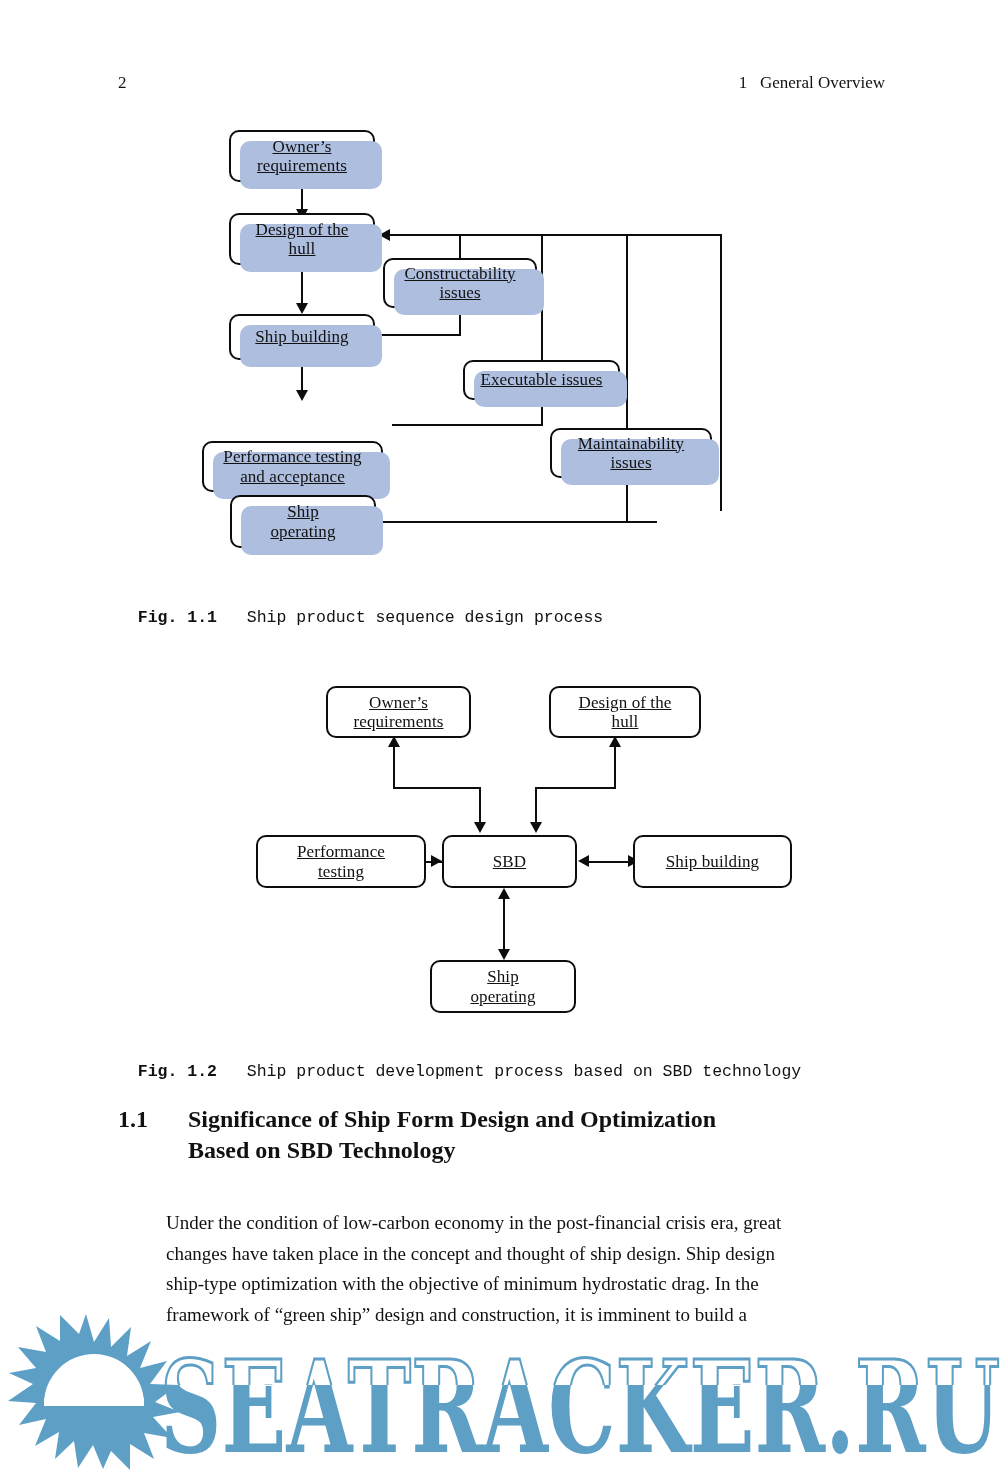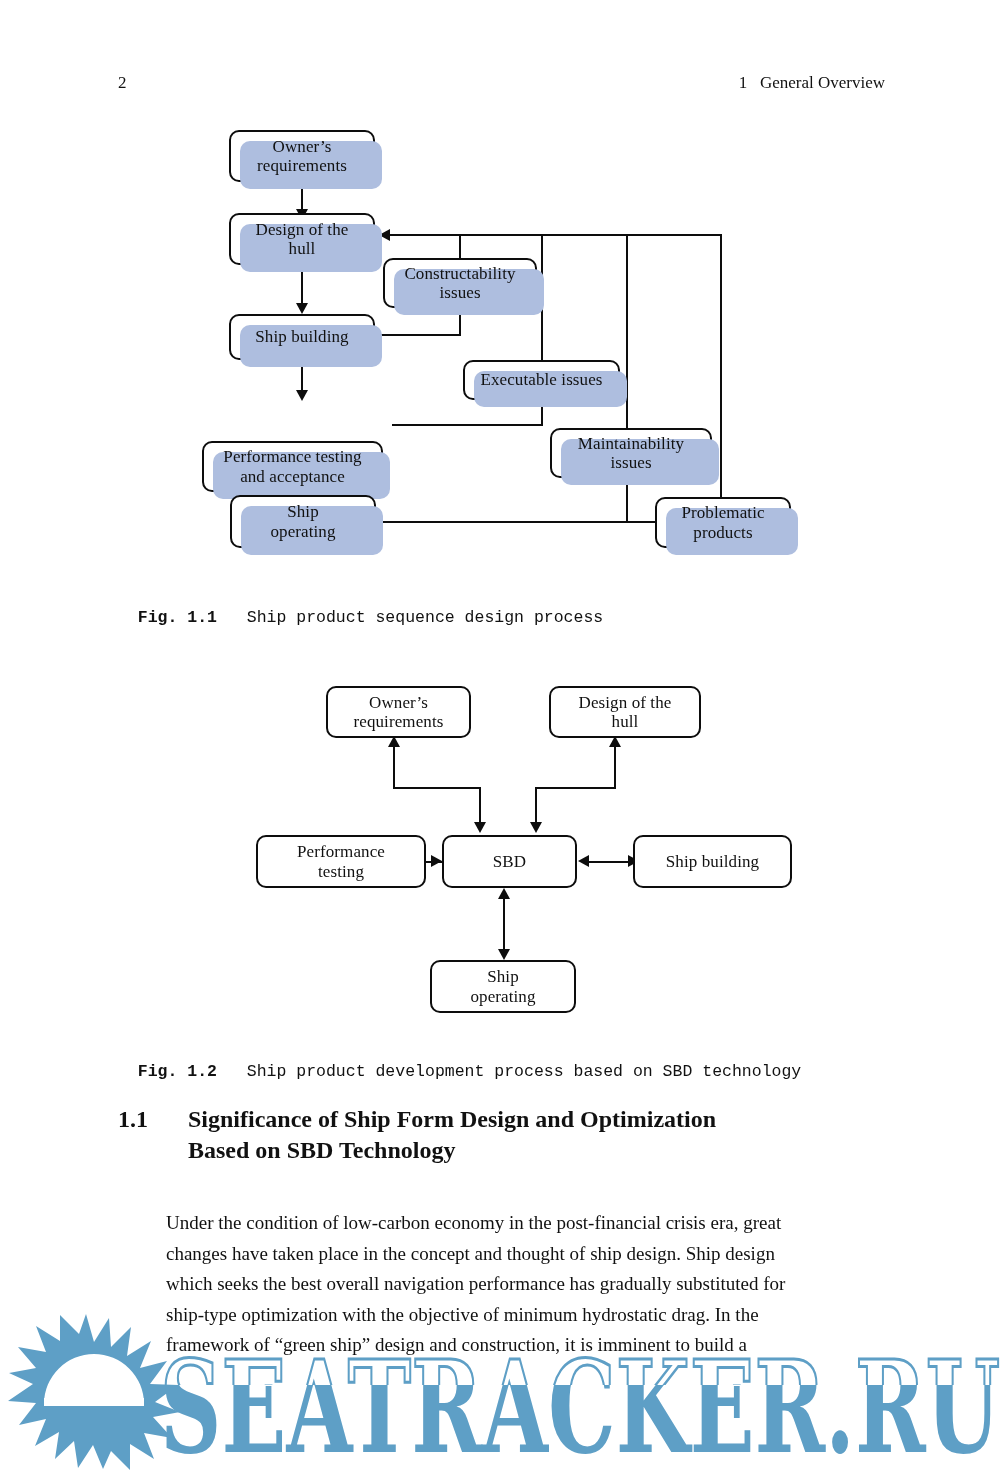--- a/index.html
+++ b/index.html
@@ -67,21 +67,21 @@
     content: "";
     position: absolute;
     left: 9px;
     top: 9px;
     width: 100%;
     height: 100%;
     background: #aebedf;
     border-radius: 10px;
     z-index: -1;
   }
-  .node span { display: block; }
+  .node span { display: block; text-decoration: underline; }
 
   .seg {
     position: absolute;
     background: #0d0d0d;
     z-index: 2;
   }
   .seg.h { height: 2.2px; }
   .seg.v { width: 2.2px; }
 
   .arrow {
@@ -232,24 +232,20 @@
 
   <div class="node shadowed" style="left:313px; top:250px; width:157px; height:40px;">
     <span>Executable issues</span>
   </div>
 
   <div class="node shadowed" style="left:400px; top:318px; width:162px; height:50px; flex-direction:column;">
     <span>Maintainability</span>
     <span>issues</span>
   </div>
 
-  <div class="node shadowed" style="left:505px; top:387px; width:136px; height:51px; flex-direction:column;">
-    <span>Problematic</span>
-    <span>products</span>
-  </div>
 </div>
 
 <div class="caption cap1">
   <b>Fig. 1.1</b><span>&nbsp;&nbsp; </span><span>Ship product sequence design process</span>
 </div>
 
 <div class="figure fig2">
 
   <div class="arrow up" style="left:237.5px; top:64px;"></div>
   <div class="seg v" style="left:243px; top:74px; height:42px;"></div>
@@ -309,21 +305,20 @@
 </div>
 
 <div class="heading">
   <span class="num">1.1</span><span>Significance of Ship Form Design and Optimization</span>
   <span class="ln2">Based on SBD Technology</span>
 </div>
 
 <div class="body-text">
   <span class="l">Under the condition of low-carbon economy in the post-financial crisis era, great</span>
   <span class="l">changes have taken place in the concept and thought of ship design. Ship design</span>
-  <span class="l">which seeks the best overall navigation performance has gradually substituted for</span>
   <span class="l">ship-type optimization with the objective of minimum hydrostatic drag. In the</span>
   <span class="l">framework of “green ship” design and construction, it is imminent to build a</span>
 </div>
 
 <svg class="watermark" viewBox="0 0 995 158" xmlns="http://www.w3.org/2000/svg">
   <g fill="#5e9fc6">
     <path d="M78 2 L86 30 L101 6 L103 35 L123 15 L119 44 L143 29 L132 56 L159 49 L142 72 L170 73 L147 90 L172 100 L145 105 L164 126 L136 121 L146 147 L122 132 L122 158 L103 139 L95 157 L85 133 L70 156 L66 129 L47 147 L51 120 L27 134 L38 107 L11 113 L28 91 L0 89 L25 72 L1 61 L28 56 L10 35 L38 40 L28 14 L52 29 L52 3 L71 22 Z"></path>
   </g>
   <g>
     <path d="M36 92 A43 43 0 0 1 136 92 Z" fill="#ffffff"></path>

